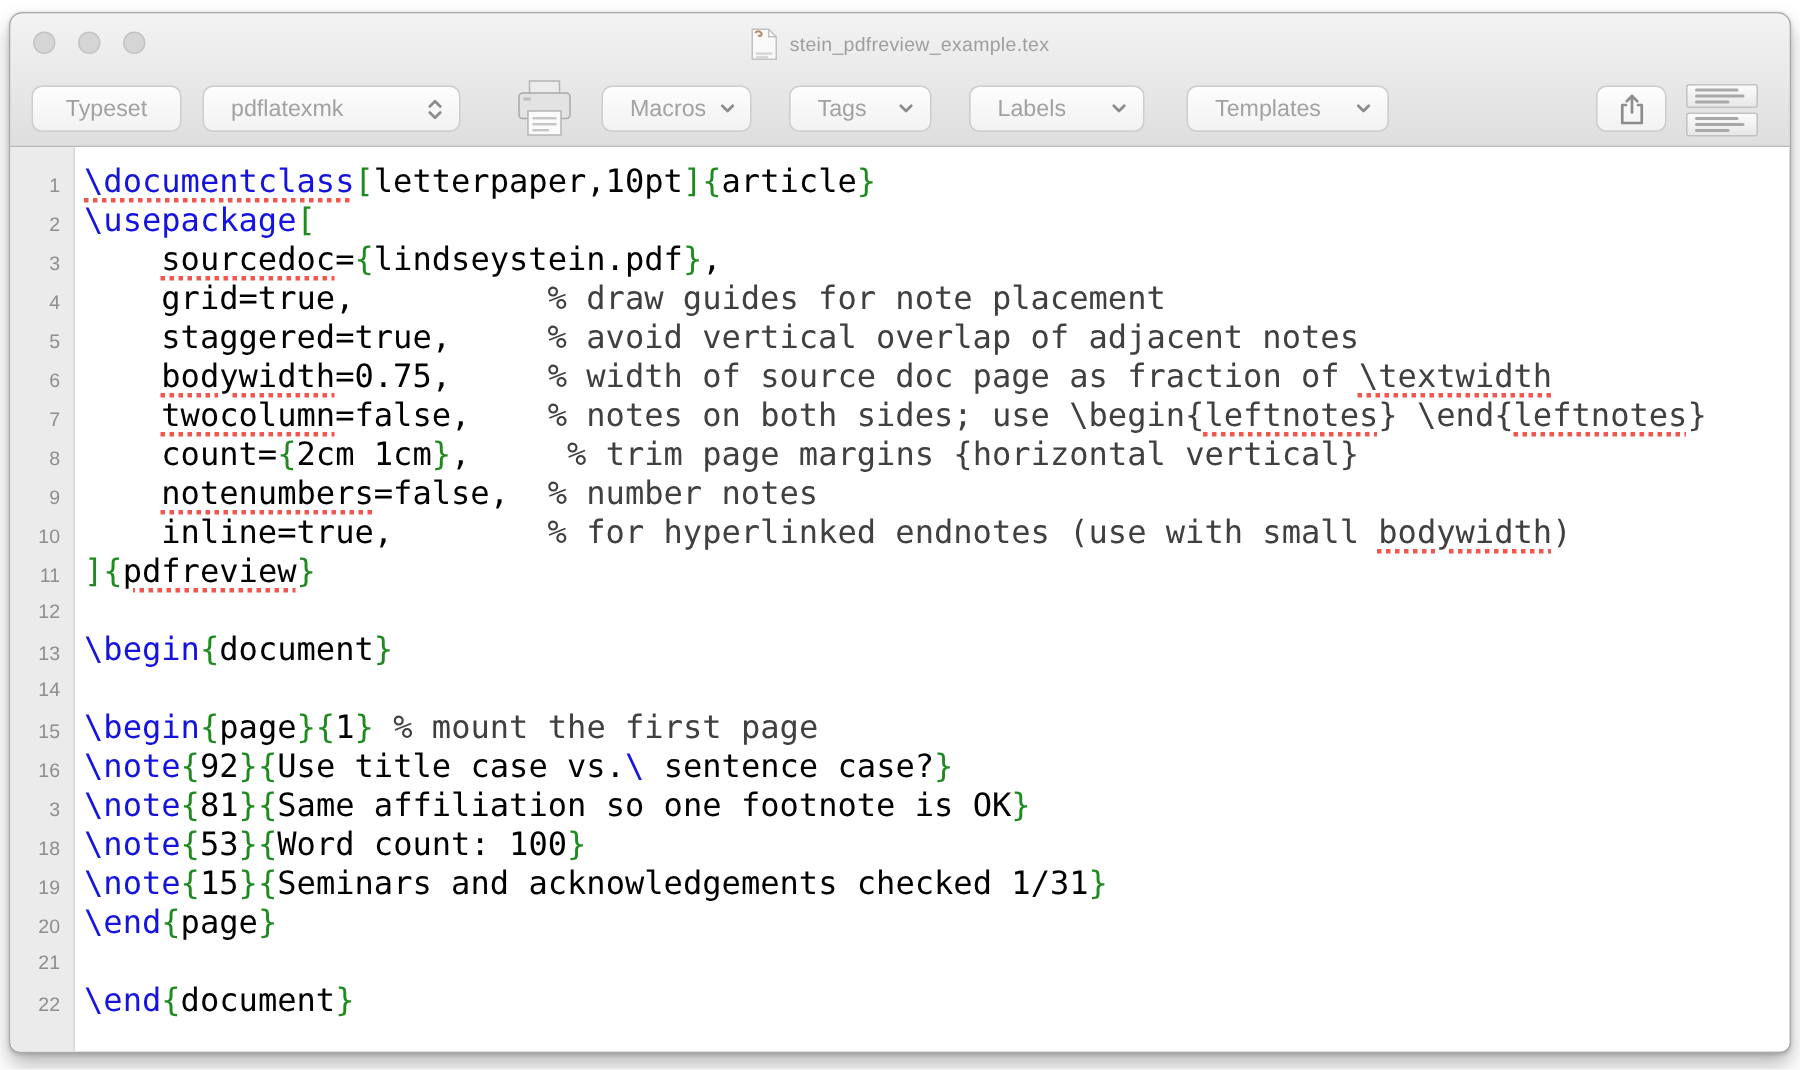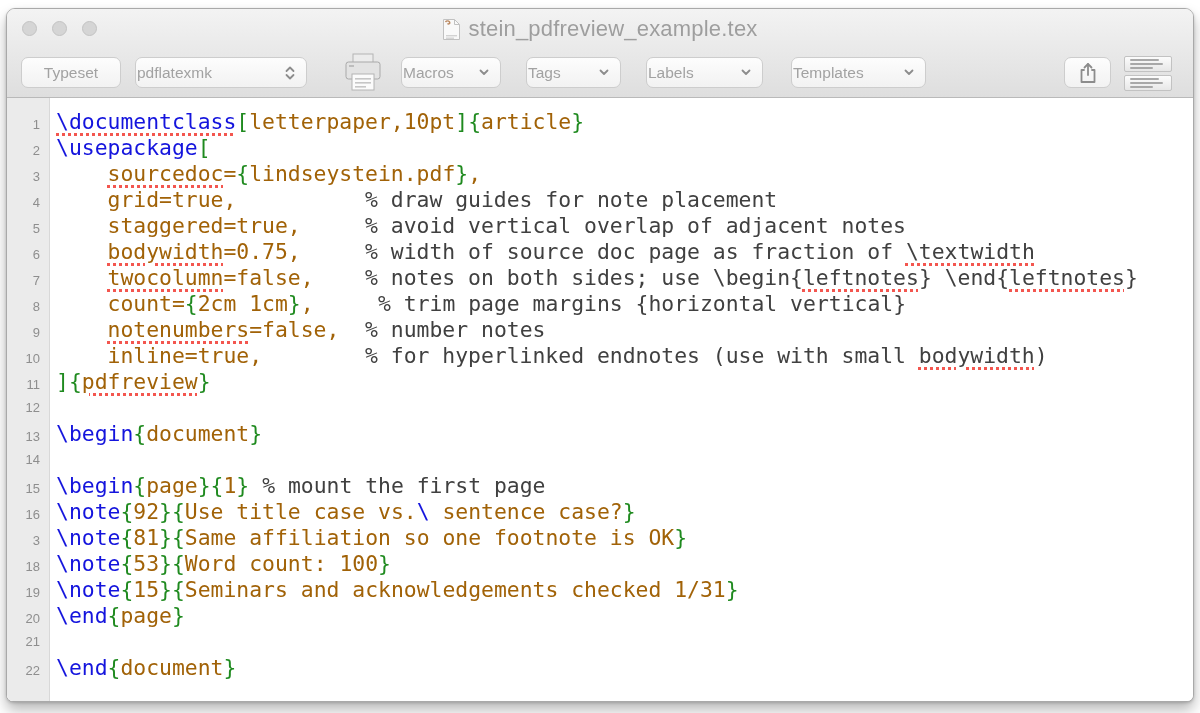--- a/index.html
+++ b/index.html
@@ -26,32 +26,32 @@
   .titlebar{position:absolute;left:0;top:0;right:0;height:40px;}
   .traffic{position:absolute;left:15px;top:12px;display:flex;gap:15px;}
   .tl{
     width:15px;height:15px;border-radius:50%;
     background:#d5d5d5;border:1px solid #c3c3c3;box-sizing:border-box;
   }
   .title-wrap{
     position:absolute;left:0;right:0;top:0;height:40px;
     display:flex;align-items:center;justify-content:center;gap:7px;
   }
-  .title-text{color:#9e9e9e;font-size:22px;letter-spacing:.2px;}
+  .title-text{color:#9e9e9e;font-size:13px;letter-spacing:.2px;}
   .doc-icon{width:19px;height:23px;flex:0 0 auto;opacity:.75;}
   .toolbar{position:absolute;left:0;top:40px;right:0;height:48px;}
   .tb-btn,.popup{
     position:absolute;top:8px;height:31px;box-sizing:border-box;
     background:linear-gradient(#fdfdfd,#f2f2f2);
     border:1px solid #cdcdcd;border-radius:7px;
     color:#a2a2a2;font-size:15.5px;font-family:"Liberation Sans",sans-serif;
     display:flex;align-items:center;
   }
   .tb-btn{justify-content:center;cursor:default;padding:2px;}
-  .popup{justify-content:space-between;padding:0 10px 0 1px;}
+  .popup{justify-content:space-between;padding:0 10px 0 18px;}
   .popup .chev{flex:0 0 auto;margin-left:8px;}
   #btn-typeset{left:14px;width:100px;}
   #popup-engine{left:128px;width:172px;}
   #tool-printer{position:absolute;left:330px;top:3px;width:52px;height:42px;
     display:flex;align-items:center;justify-content:center;}
   #popup-macros{left:394px;width:100px;}
   #popup-tags{left:519px;width:95px;}
   #popup-labels{left:639px;width:117px;}
   #popup-templates{left:784px;width:135px;}
   #btn-share{left:1057px;width:47px;display:flex;align-items:center;justify-content:center;}
@@ -83,21 +83,21 @@
     line-height:26px;
   }
   .code{
     flex:1;white-space:pre;margin:0;padding-left:7px;
     font-family:"DejaVu Sans Mono",monospace;font-size:21.4px;line-height:26px;
     color:#141414;
   }
   .tok-cmd{color:#1414dd;}
   .tok-brace{color:#1f8a1f;}
   .tok-comment{color:#404040;}
-  .tok-plain{color:#a16207;}
+  .tok-plain{color:#000000;}
   .misspell{
     text-decoration-line:underline;
     text-decoration-style:dotted;
     text-decoration-color:#f3564f;
     text-decoration-thickness:2.5px;
     text-underline-offset:4px;
   }
   .icon-stroke{stroke:#8c8c8c;fill:none;stroke-width:1.8;stroke-linecap:round;stroke-linejoin:round;}
 </style>
 </head>

